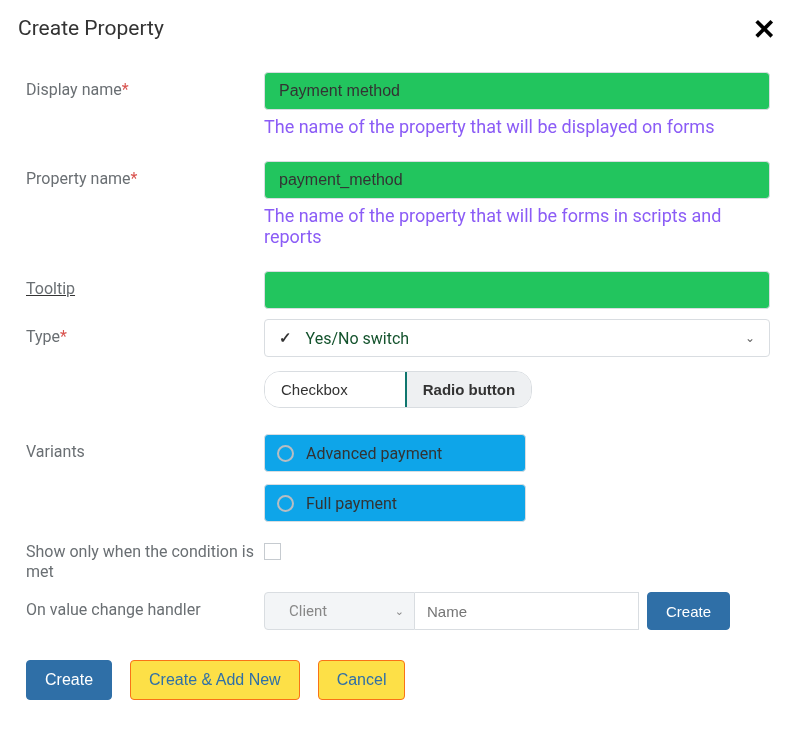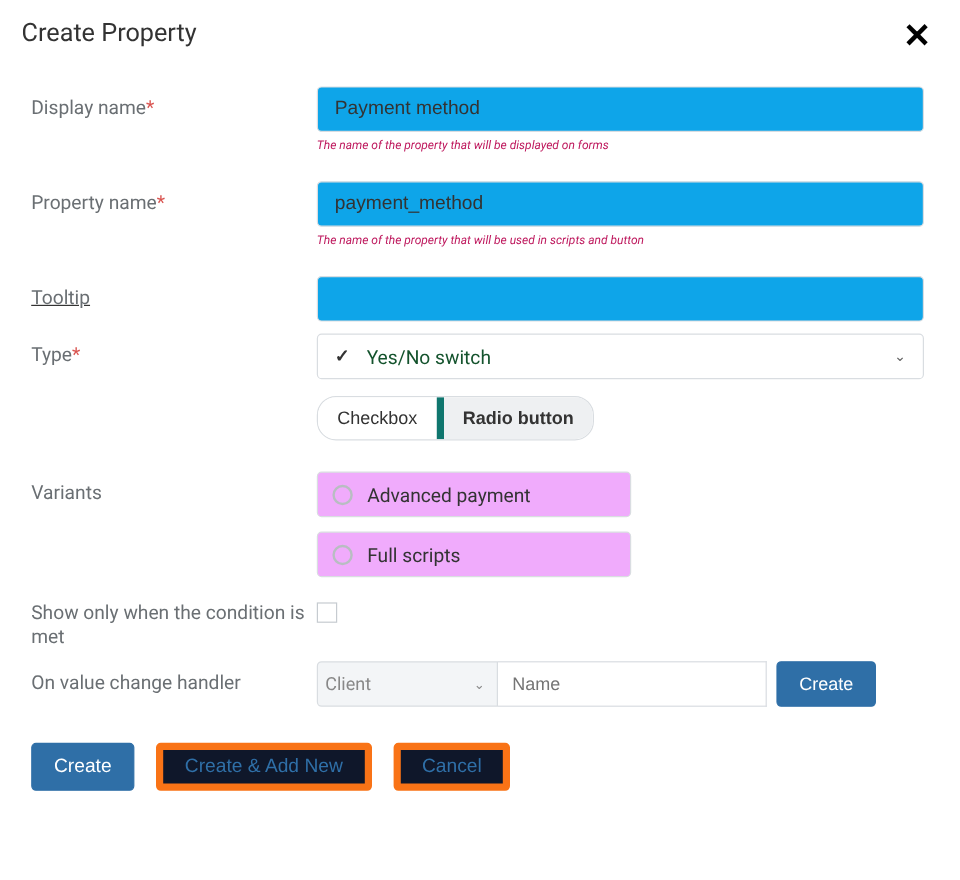--- a/index.html
+++ b/index.html
@@ -49,35 +49,34 @@
     color: #6a6f73;
     font-size: 16px;
     line-height: 1.25;
   }
   .label-col .req { color: #d9534f; }
   .field-col {
     flex: 1;
     min-width: 0;
   }
   .hint {
-    font-style: italic;
-    color: #be185d;
-    font-size: 10px;
+    color: #8b5cf6;
+    font-size: 18px;
     margin-top: 6px;
     margin-bottom: 14px;
   }
   .text-input {
     width: 100%;
     max-width: 506px;
     height: 38px;
     padding: 6px 14px;
     font-size: 16px;
     border: 1px solid #d9dde1;
     border-radius: 4px;
-    background: #0ea5e9;
+    background: #22c55e;
     color: #333;
   }
   .text-input::placeholder { color: #888; }
   .select-box {
     width: 100%;
     max-width: 506px;
     height: 38px;
     border: 1px solid #d9dde1;
     border-radius: 4px;
     background: #fff;
@@ -100,45 +99,46 @@
     font-size: 12px;
     color: #666;
   }
   .seg-group {
     display: inline-flex;
     border: 1px solid #d9dde1;
     border-radius: 16px;
     overflow: hidden;
     margin-top: 14px;
     margin-bottom: 6px;
+    gap: 41px;
   }
   .seg {
     padding: 9px 16px;
     font-size: 15px;
     cursor: pointer;
     background: #fff;
     color: #333;
     border: none;
   }
   .seg.active {
     background: #eef0f2;
     font-weight: 600;
   }
-  .seg + .seg { border-left: 6px solid #0f766e; }
+  .seg + .seg { border-left: 2px solid #0f766e; }
   .variant-box {
     width: 262px;
     height: 38px;
     border: 1px solid #d9dde1;
     border-radius: 4px;
     display: flex;
     align-items: center;
     padding: 0 12px;
     margin-bottom: 12px;
     cursor: pointer;
-    background: #f0abfc;
+    background: #0ea5e9;
   }
   .radio-circle {
     width: 17px;
     height: 17px;
     border: 2px solid #b8bdc2;
     border-radius: 50%;
     margin-right: 12px;
     flex-shrink: 0;
   }
   .checkbox-sq {
@@ -155,21 +155,21 @@
     max-width: 466px;
   }
   .handler-select {
     width: 154px;
     height: 38px;
     border: 1px solid #d9dde1;
     border-radius: 4px 0 0 4px;
     background: #f3f5f7;
     display: flex;
     align-items: center;
-    padding: 0 6px;
+    padding: 0 24px;
     color: #888;
     font-size: 15px;
     cursor: pointer;
     position: relative;
   }
   .handler-select .chev {
     position: absolute;
     right: 10px;
     font-size: 11px;
     color: #888;
@@ -205,23 +205,23 @@
     font-size: 16px;
     border-radius: 4px;
     cursor: pointer;
   }
   .btn-primary {
     background: #2f6fa7;
     color: #fff;
     border: 1px solid #2f6fa7;
   }
   .btn-outline {
-    background: #0f172a;
+    background: #fde047;
     color: #2f6fa7;
-    border: 6px solid #f97316;
+    border: 1px solid #f97316;
   }
 </style>
 </head>
 <body>
 
 <div class="dialog">
   <div class="header-row">
     <div class="title">Create Property</div>
     <div class="close-x">✕</div>
   </div>
@@ -237,21 +237,21 @@
         <div class="hint">The name of the property that will be displayed on forms</div>
       </div>
     </div>
 
     <div class="row">
       <div class="label-col">
         <span>Property name</span><span class="req">*</span>
       </div>
       <div class="field-col">
         <input class="text-input" type="text" value="payment_method" style="">
-        <div class="hint">The name of the property that will be used in scripts and button</div>
+        <div class="hint">The name of the property that will be forms in scripts and reports</div>
       </div>
     </div>
 
     <div class="row" style="text-decoration:underline;">
       <div class="label-col">
         <span>Tooltip</span>
       </div>
       <div class="field-col">
         <input class="text-input" type="text" value="" style="">
       </div>
@@ -278,21 +278,21 @@
       <div class="label-col">
         <span>Variants</span>
       </div>
       <div class="field-col">
         <div class="variant-box">
           <span class="radio-circle"></span>
           <span>Advanced payment</span>
         </div>
         <div class="variant-box" style="margin-bottom:0;">
           <span class="radio-circle"></span>
-          <span>Full scripts</span>
+          <span>Full payment</span>
         </div>
       </div>
     </div>
 
     <div class="row" style="">
       <div class="label-col" style="padding-top:2px;">
         <span>Show only when the condition is met</span>
       </div>
       <div class="field-col">
         <div class="checkbox-sq"></div>

